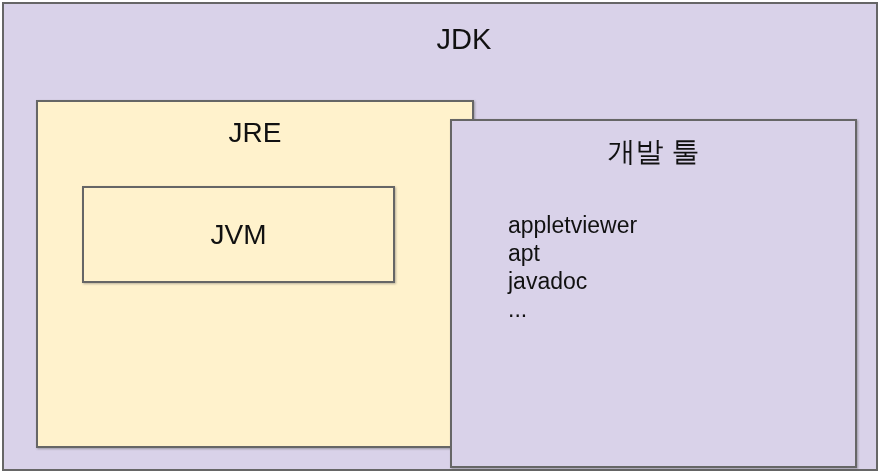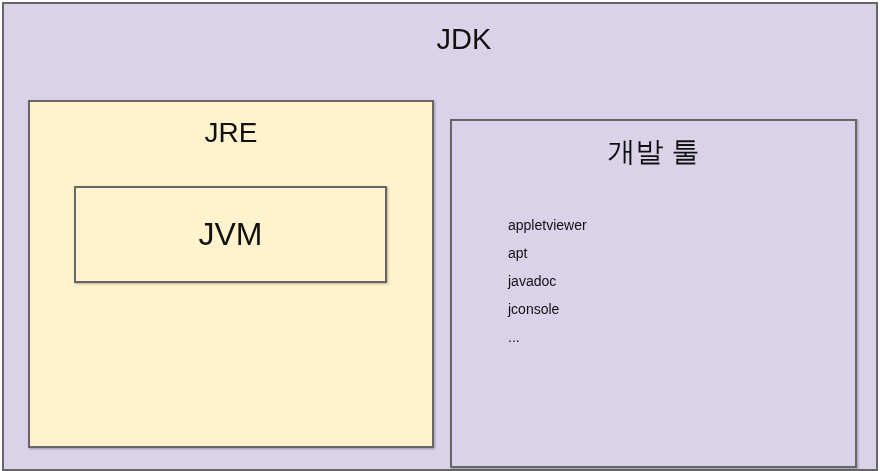--- a/index.html
+++ b/index.html
@@ -39,25 +39,26 @@
     position: absolute;
     left: 0;
     width: 100%;
     text-align: center;
     font-size: 28px;
     line-height: 34px;
     white-space: nowrap;
   }
   .jdk-title { top: 18px; font-size: 29px; padding-left: 24px; }
   .jre-box {
-    left: 24px;
+    left: 32px;
     top: 96px;
     width: 402px;
     height: 344px;
     background: var(--jre-bg);
+    padding-left: 32px;
   }
   .dev-box {
     left: 446px;
     top: 96px;
     width: 403px;
     height: 345px;
     background: var(--outer-bg);
     margin-top: 19px;
   }
   .inner-title { top: 14px; }
@@ -65,29 +66,29 @@
     position: absolute;
     left: 44px;
     width: 309px;
     height: 93px;
     border: 2px solid var(--border);
     box-shadow: 1px 1px 2px rgba(80, 80, 80, 0.4);
     background: var(--jre-bg);
     display: flex;
     align-items: center;
     justify-content: center;
-    font-size: 32px;
+    font-size: 28px;
   }
   .component-jvm { top: 84px; }
   .component-library { top: 209px; }
   .tool-list {
     position: absolute;
     left: 56px;
     top: 90px;
-    font-size: 14px;
+    font-size: 23px;
     line-height: 28px;
   }
   .tool-item { white-space: nowrap; }
 </style>
 </head>
 <body>
 
 <div class="box outer">
 
   <div class="box-title jdk-title">JDK</div>
@@ -101,18 +102,17 @@
 
   </div>
 
   <div class="box dev-box">
     <div class="box-title inner-title">개발 툴</div>
 
     <div class="tool-list">
       <div class="tool-item">appletviewer</div>
       <div class="tool-item">apt</div>
       <div class="tool-item">javadoc</div>
-      <div class="tool-item">jconsole</div>
       <div class="tool-item">...</div>
     </div>
   </div>
 
 </div>
 
 </body></html>

